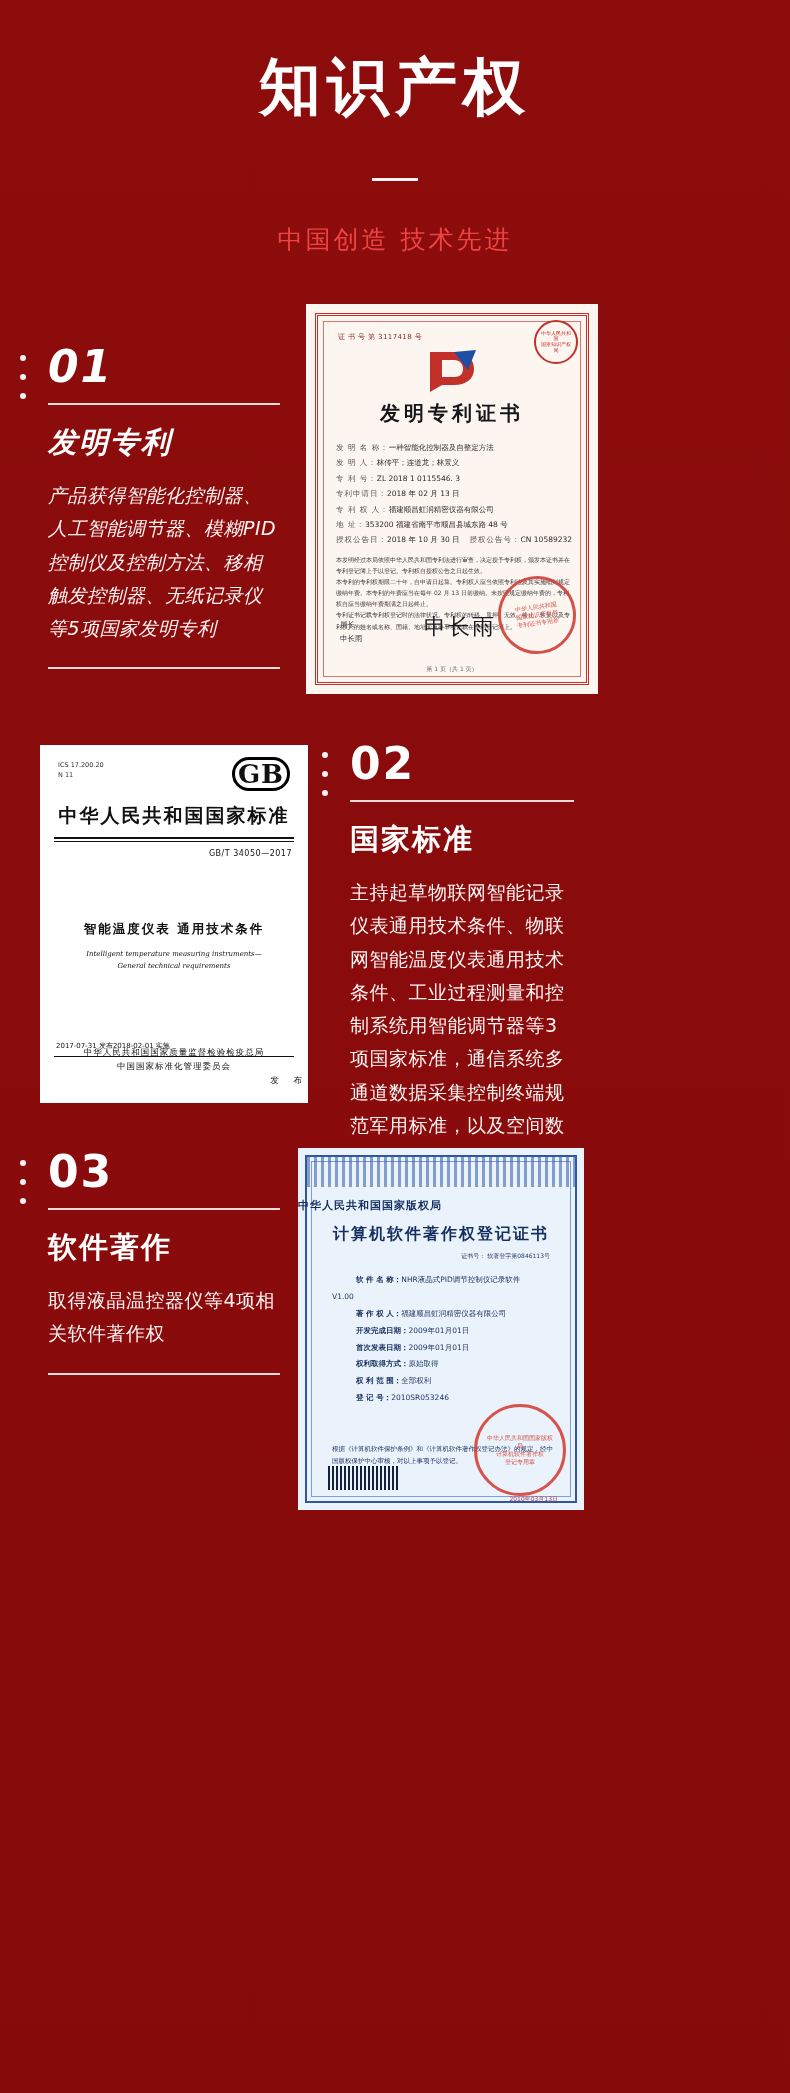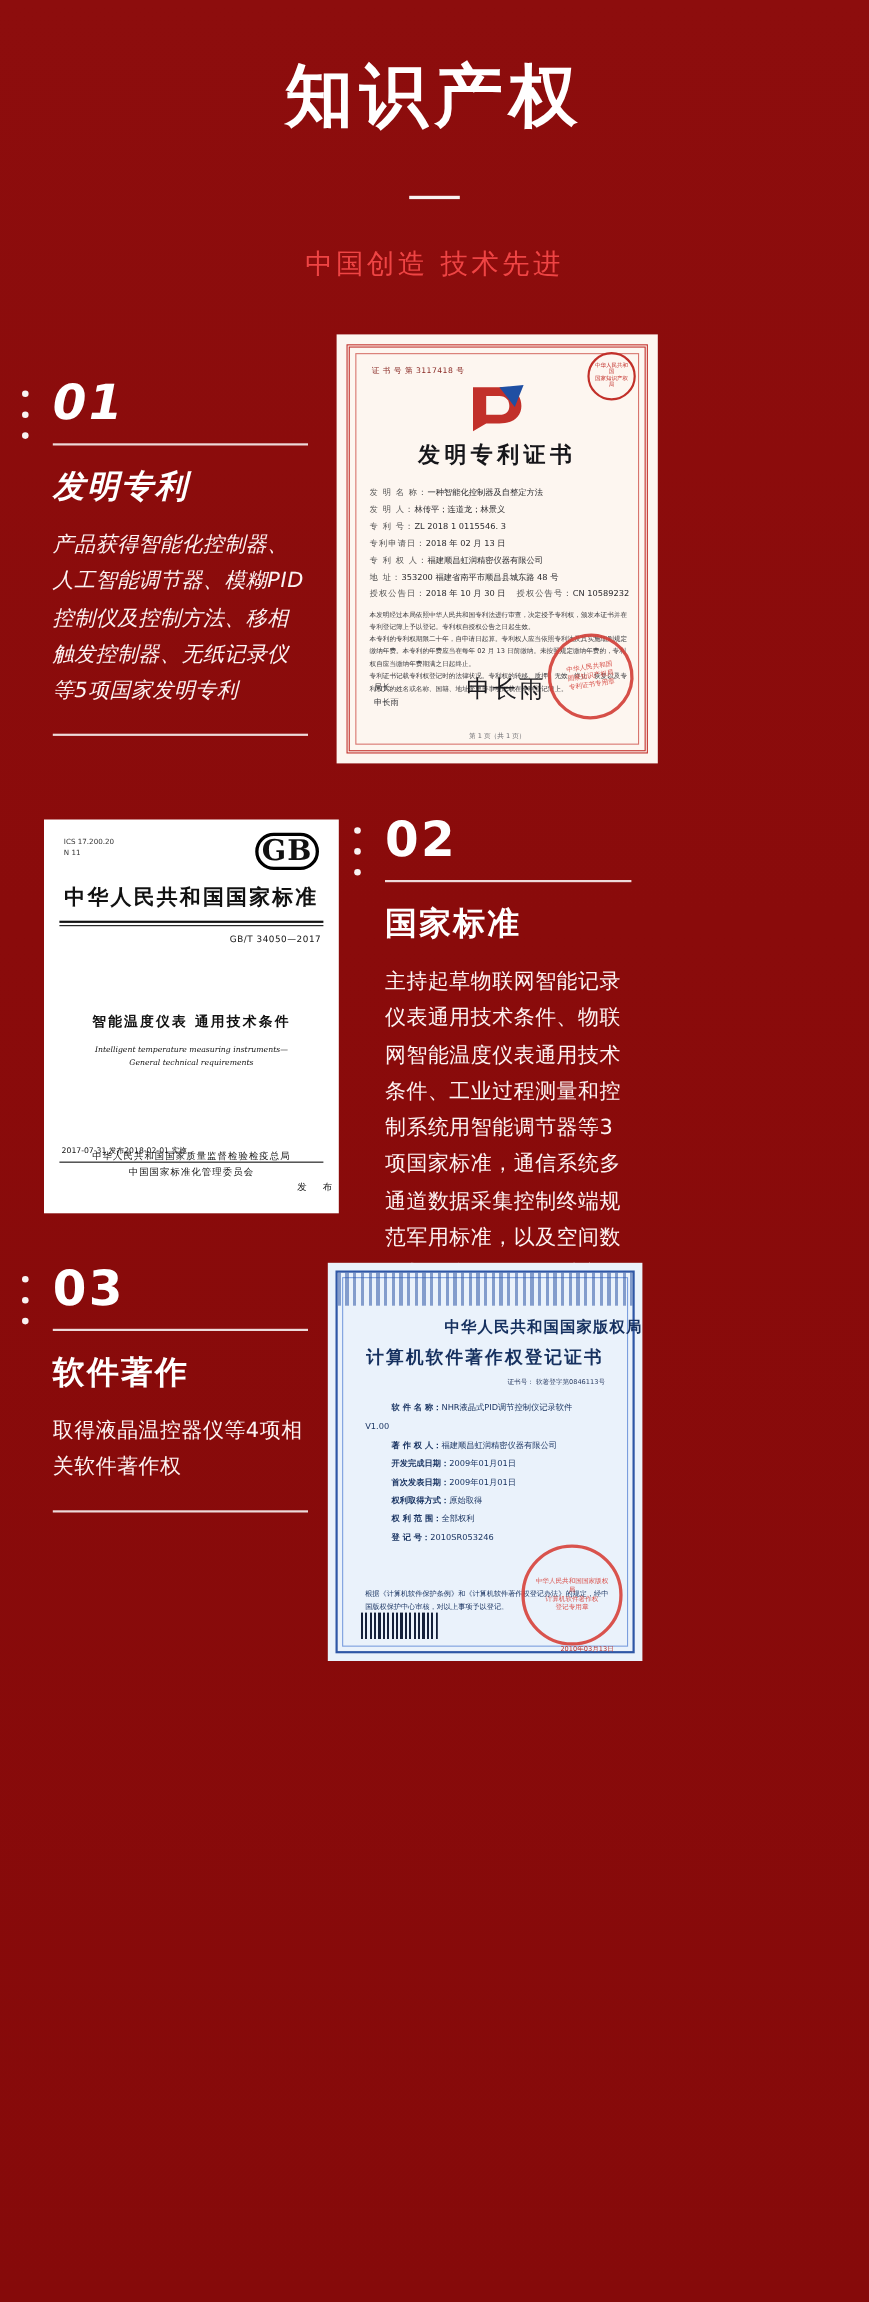--- a/index.html
+++ b/index.html
@@ -212,22 +212,22 @@
   .c3 .border:before{
     content:""; position:absolute; inset:4px; border:1px solid #7b9ede;
   }
   .c3 .wave{
     position:absolute; top:9px; left:9px; right:9px; height:30px;
     background:
       repeating-linear-gradient(90deg, #2f57a6 0 3px, transparent 3px 7px);
     opacity:.55;
   }
   .c3 .h1{
-    position:absolute; top:50px; left:0; right:0; text-align:right;
-    font-size:14px; font-weight:bold; color:#15305f; letter-spacing:1px;
+    position:absolute; top:50px; left:0; right:0; text-align:left;
+    font-size:11px; font-weight:bold; color:#15305f; letter-spacing:1px;
   }
   .c3 .h2{
     position:absolute; top:76px; left:0; right:0; text-align:center;
     font-size:16px; font-weight:bold; color:#15305f; letter-spacing:2px;
   }
   .c3 .certno{
     position:absolute; top:104px; right:34px;
     font-size:6px; color:#2b3d63;
   }
   .c3 .rows{

